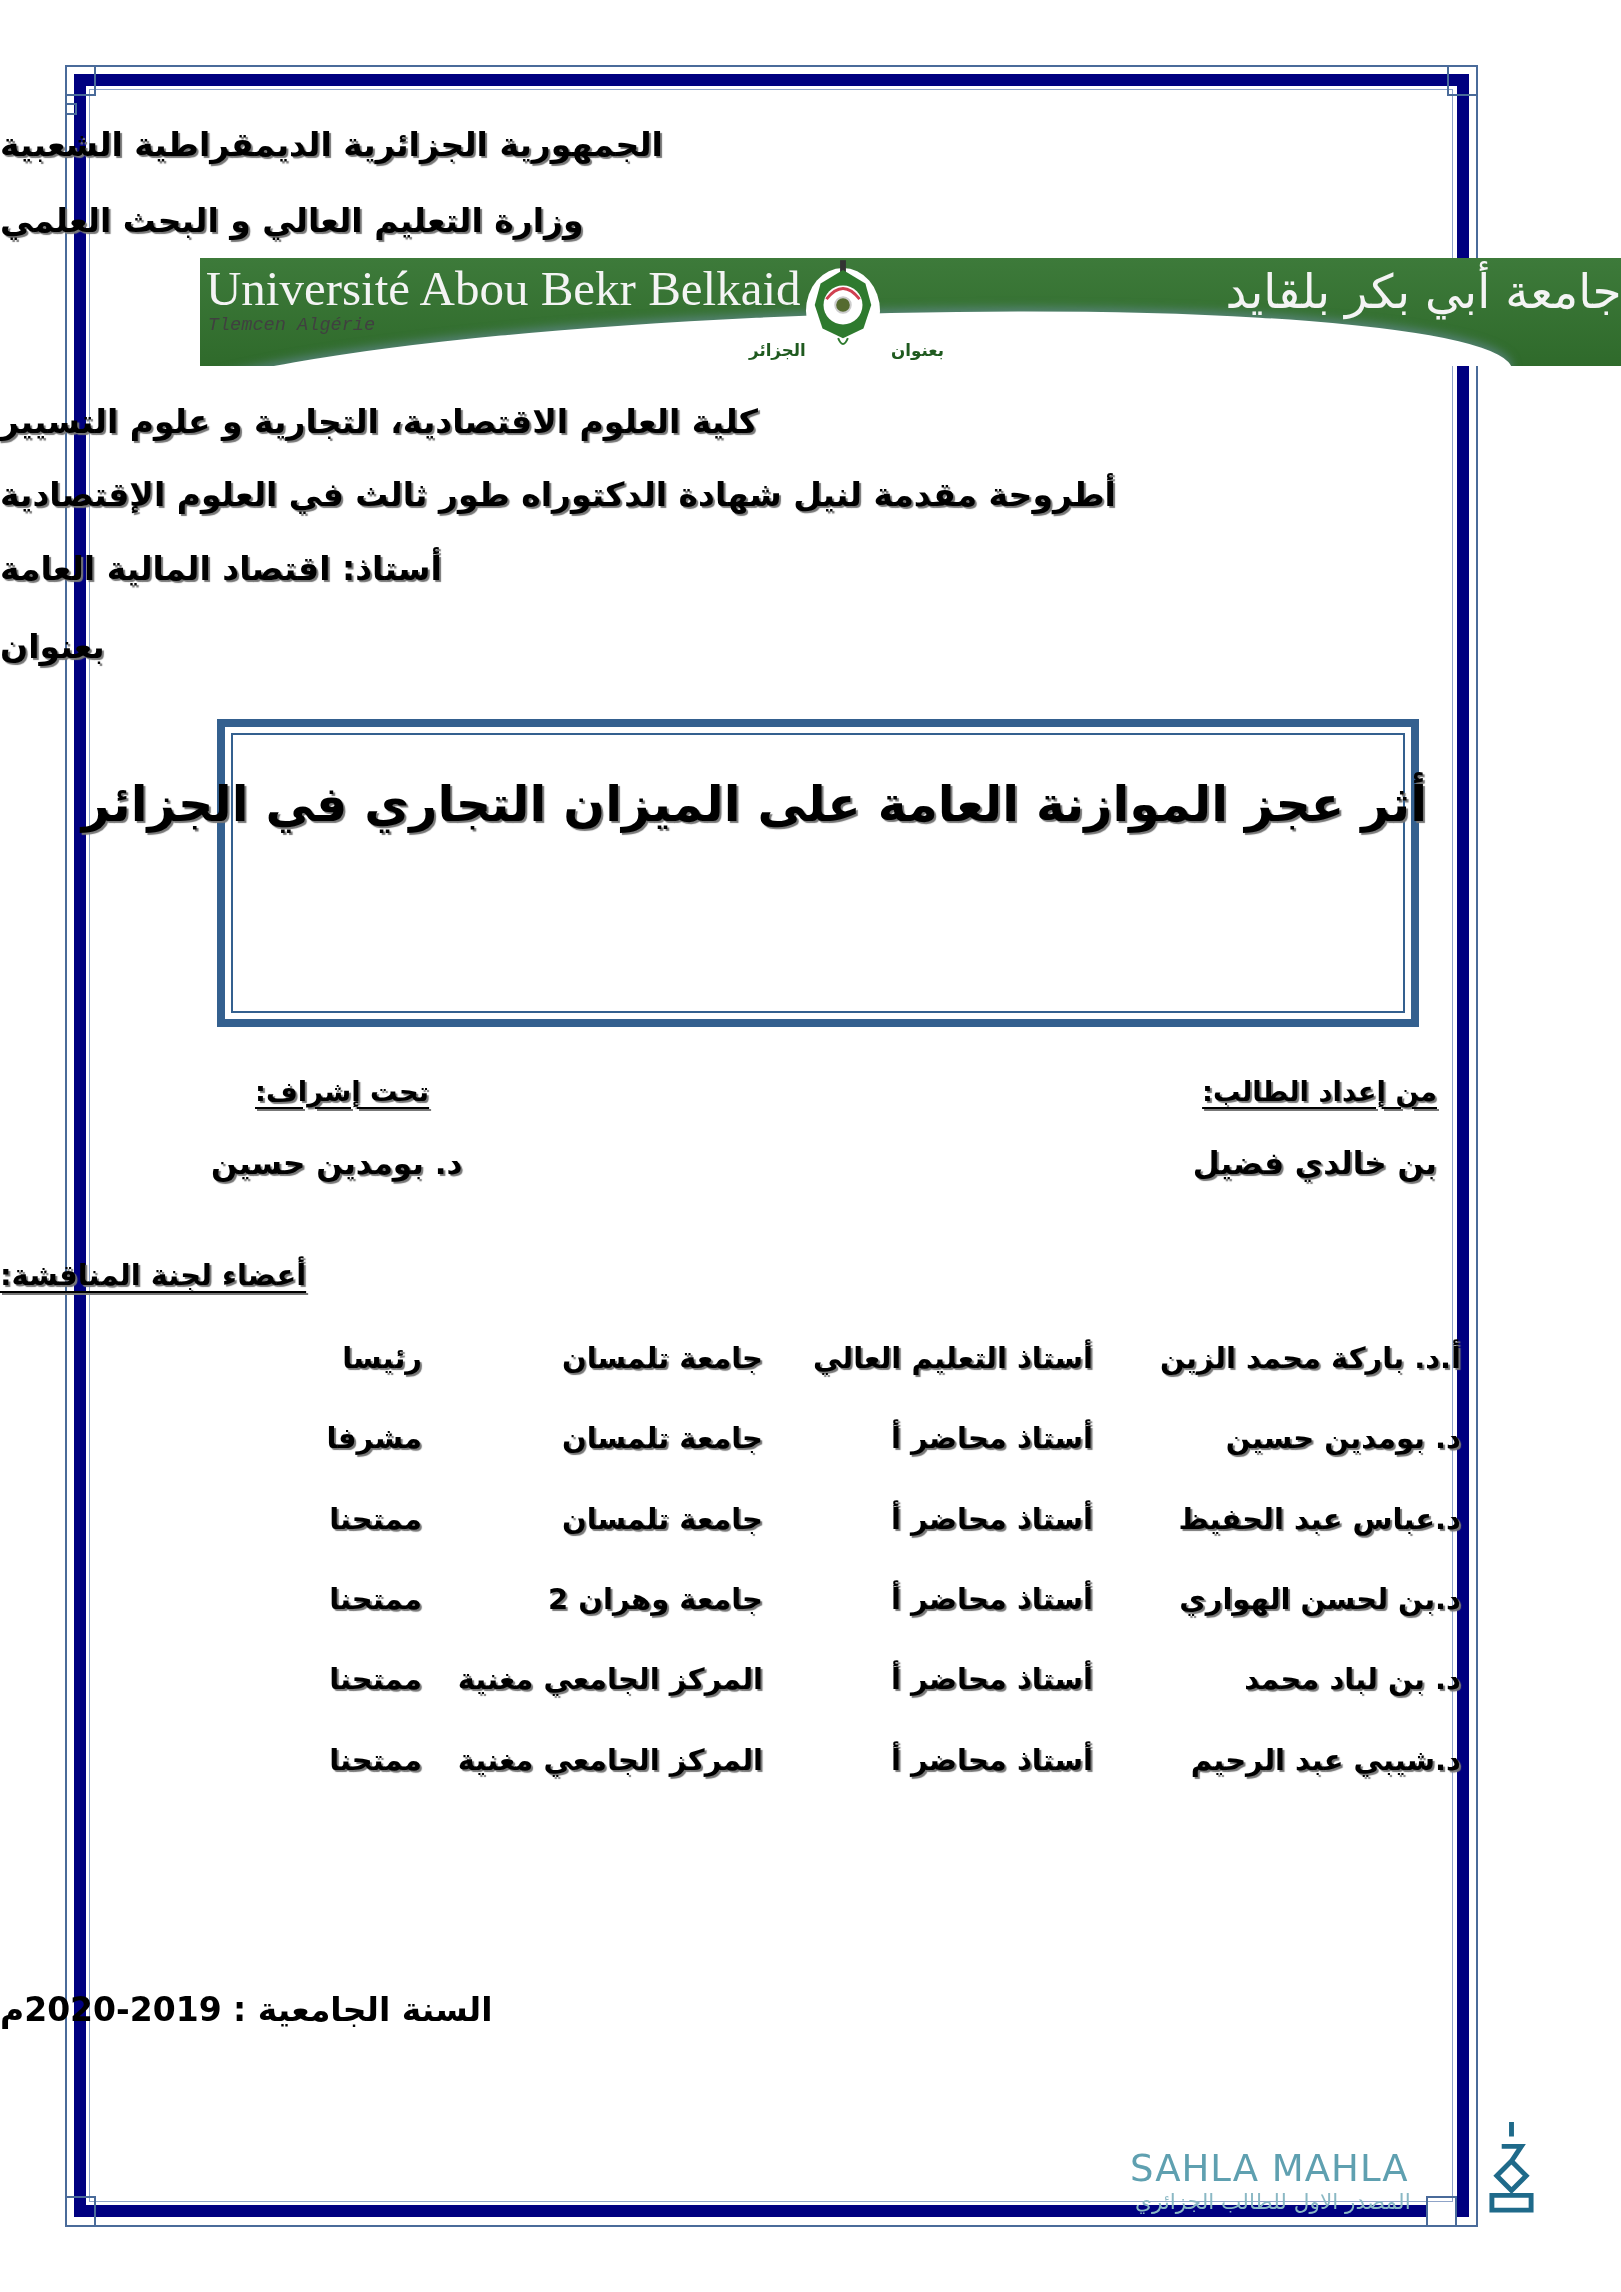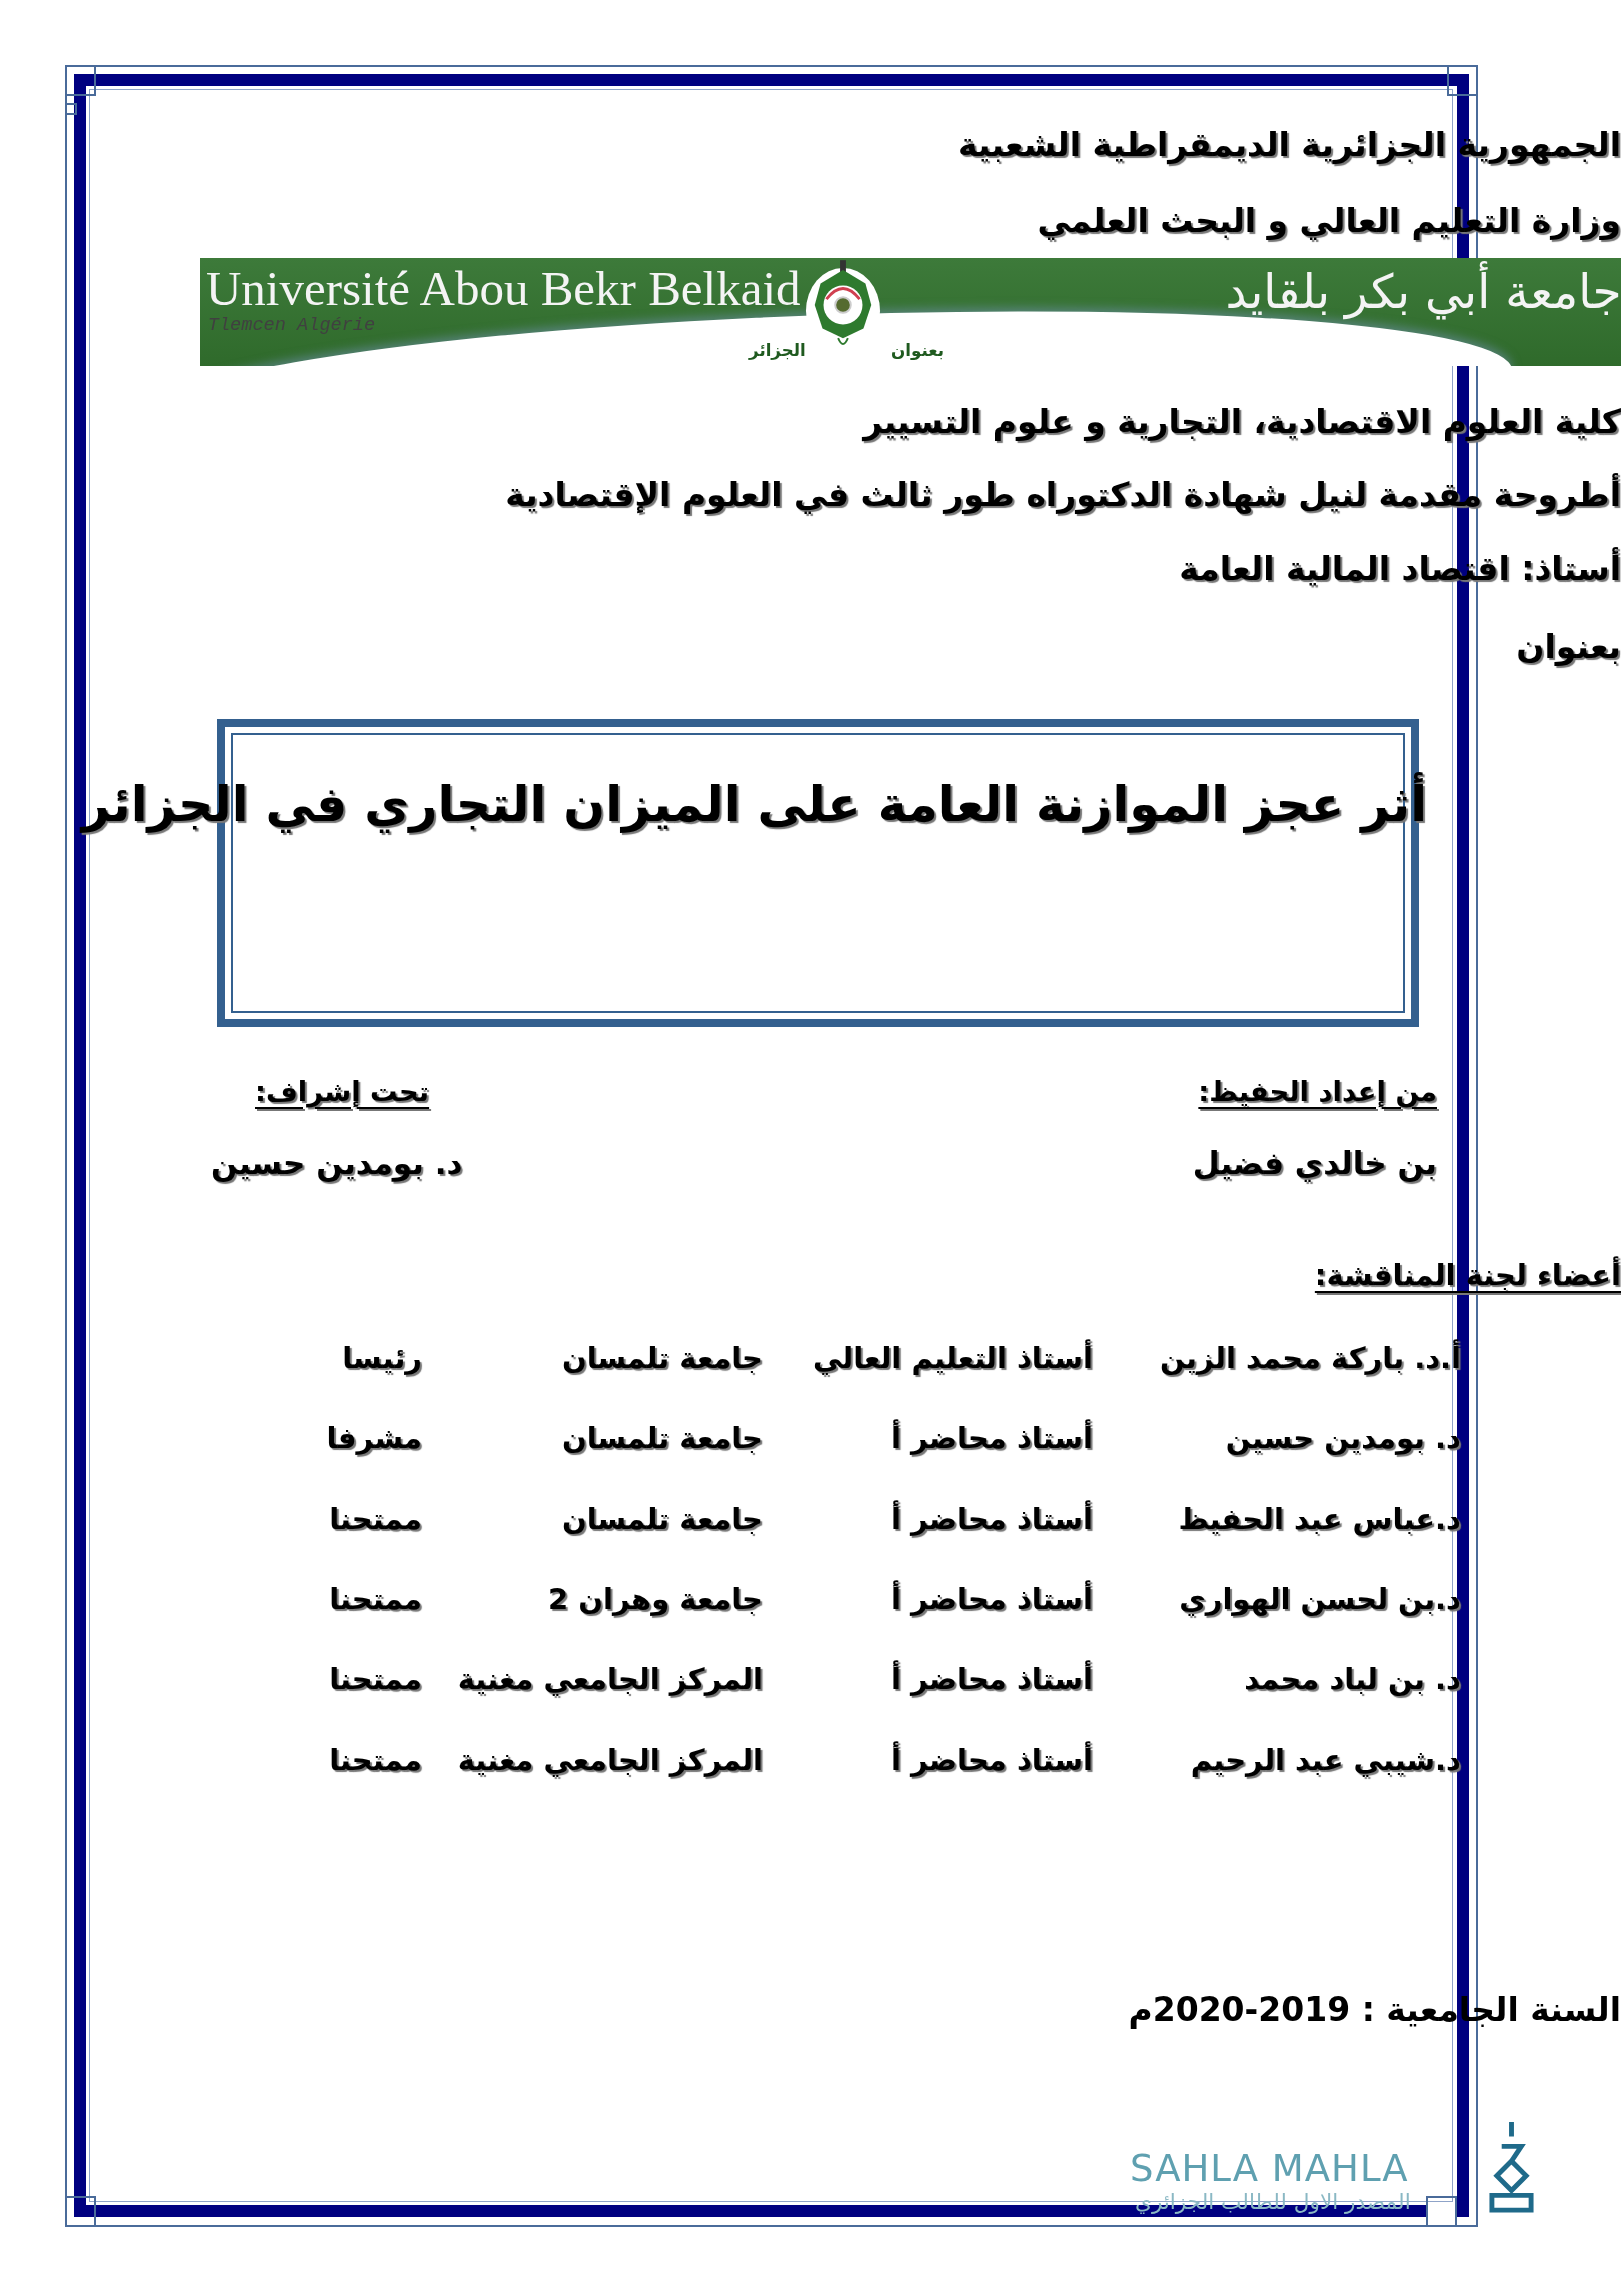--- a/index.html
+++ b/index.html
@@ -4,21 +4,21 @@
 <style>
   html, body { margin:0; padding:0; background:#ffffff; }
   body { width:1621px; height:2293px; position:relative; overflow:hidden;
          font-family:"DejaVu Sans", "Liberation Sans", sans-serif; color:#000; }
 
   
   .frame-bar { position:absolute; background:#000080; }
   .frame-line { position:absolute; border:2px solid #4a6b9a; box-sizing:border-box; }
 
   
-  .line { position:absolute; left:0; width:1621px; text-align:right; direction:rtl;
+  .line { position:absolute; left:0; width:1621px; text-align:left; direction:rtl;
           font-weight:bold; text-shadow:2px 2px 1px #777; white-space:nowrap; }
   .hdr { font-size:33px; }
   .sub { font-size:33px; }
 
   
   .banner { position:absolute; left:200px; top:258px; width:1449px; height:108px; overflow:hidden; }
   .banner-green { position:absolute; left:0; top:0; width:100%; height:100%;
                   background:linear-gradient(180deg,#3d7a3a 0%,#2f6a2b 100%); }
   .banner-swoosh { position:absolute; left:-59px; top:57px; width:1372px; height:196px;
                    background:#fff; border-radius:50% 50% 0 0 / 40% 40% 0 0;
@@ -107,21 +107,21 @@
 <div class="line sub" style="top:402px;">كلية العلوم الاقتصادية، التجارية و علوم التسيير</div>
 <div class="line sub" style="top:475px;">أطروحة مقدمة لنيل شهادة الدكتوراه طور ثالث في العلوم الإقتصادية</div>
 <div class="line sub" style="top:549px;">أستاذ: اقتصاد المالية العامة</div>
 <div class="line sub" style="top:627px;">بعنوان</div>
 
 <div class="title-box">
   <div class="title-box-inner"></div>
   <div class="title-line" style="top:49px;">أثر عجز الموازنة العامة على الميزان التجاري في الجزائر</div>
 </div>
 
-<div class="abs u" style="right:184px; top:1076px; font-size:27.4px;">من إعداد الحفيظ:</div>
+<div class="abs u" style="right:184px; top:1076px; font-size:27.4px;">من إعداد الطالب:</div>
 <div class="abs" style="right:184px; top:1145px; font-size:31px;">بن خالدي فضيل</div>
 <div class="abs u" style="left:255px; top:1076px; font-size:27.4px;">تحت إشراف:</div>
 <div class="abs" style="left:211px; top:1145px; font-size:31px;">د. بومدين حسين</div>
 
 <div class="line u" style="top:1258px; font-size:29px;">أعضاء لجنة المناقشة:</div>
 
 <div>
   <div class="jury-row" style="top:1341px;">
     <span class="jury-cell c-name">أ.د. باركة محمد الزين</span>
     <span class="jury-cell c-rank">أستاذ التعليم العالي</span>

